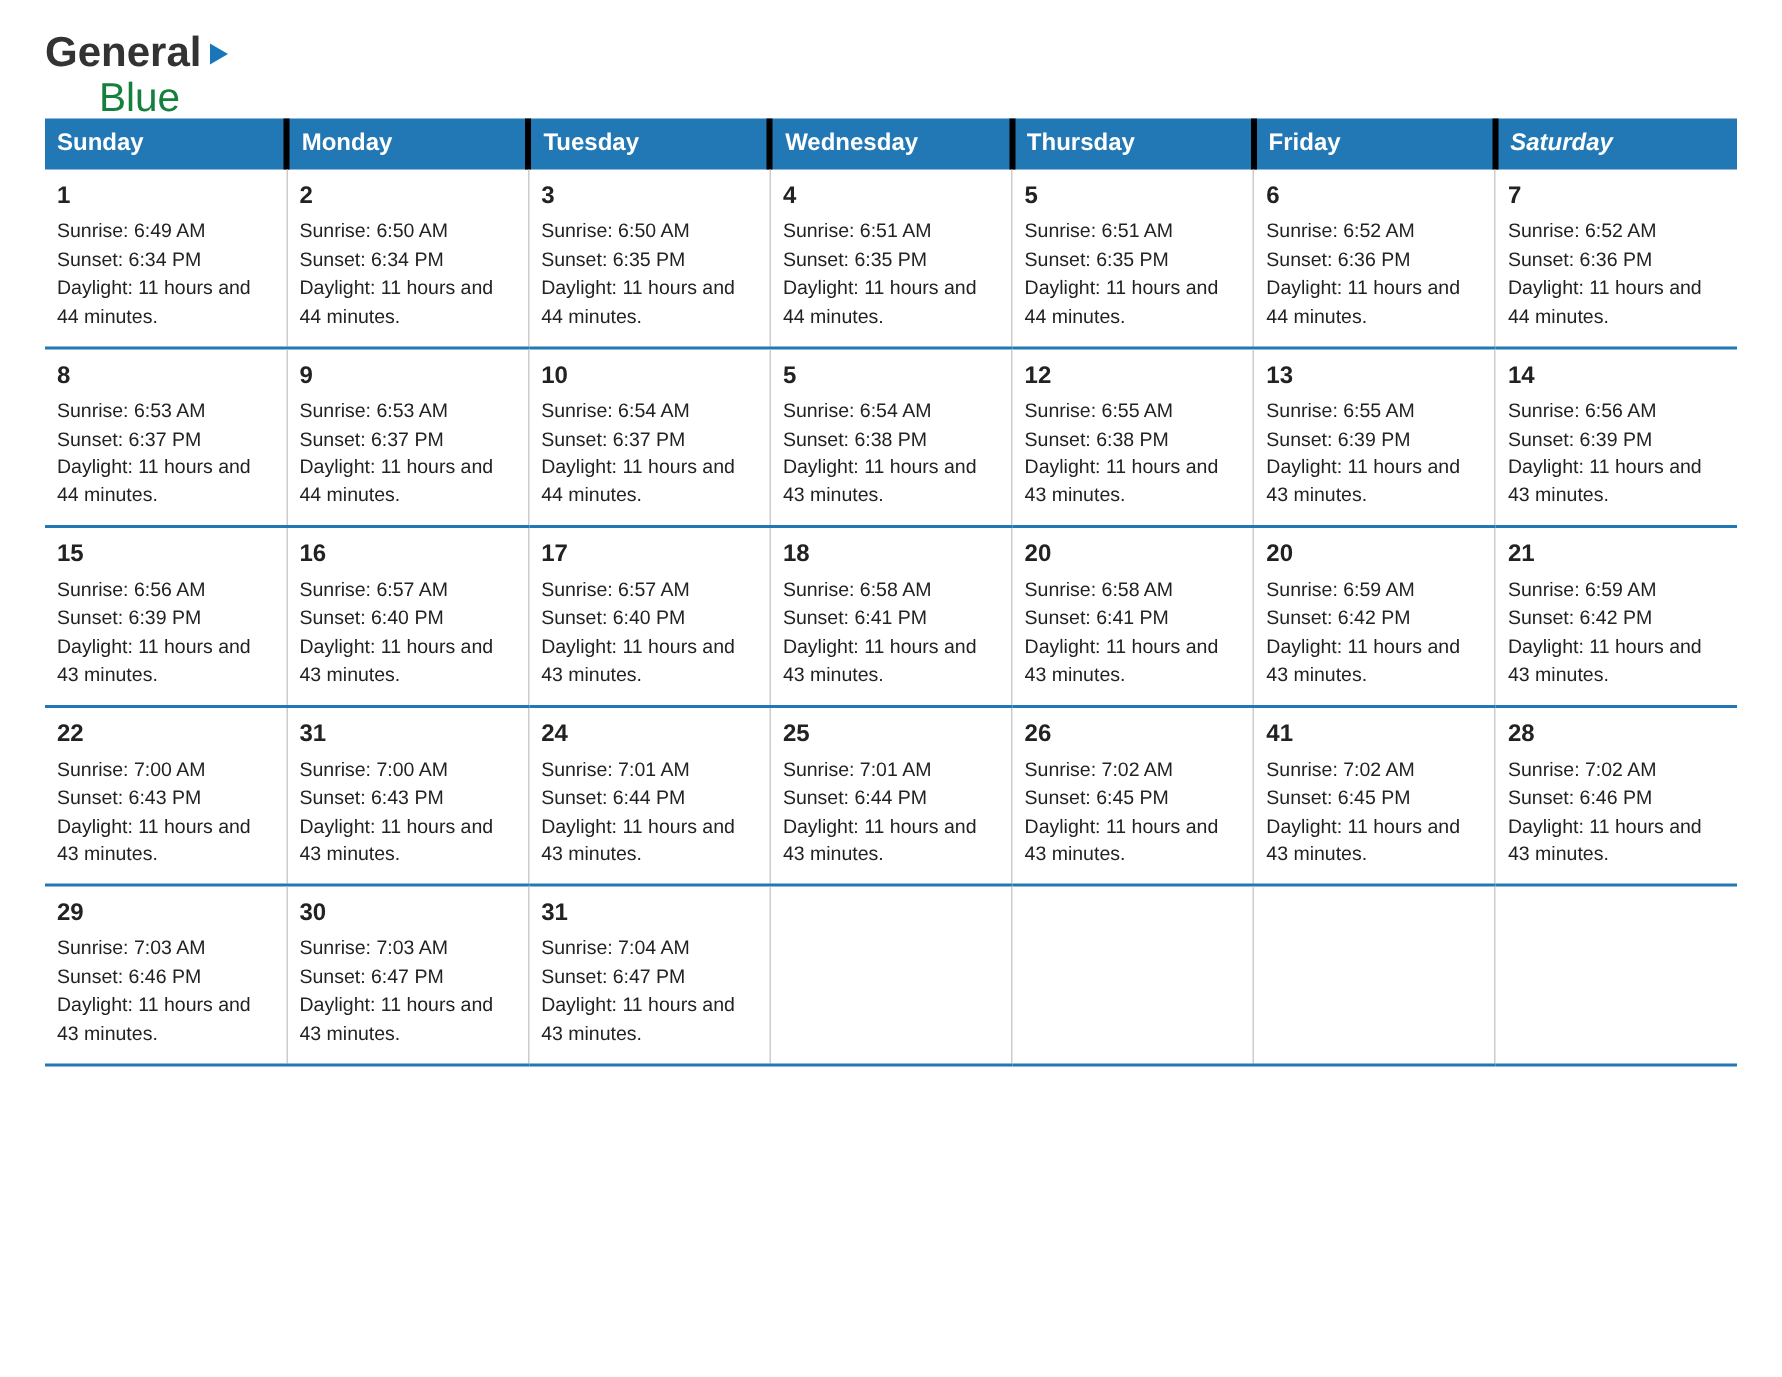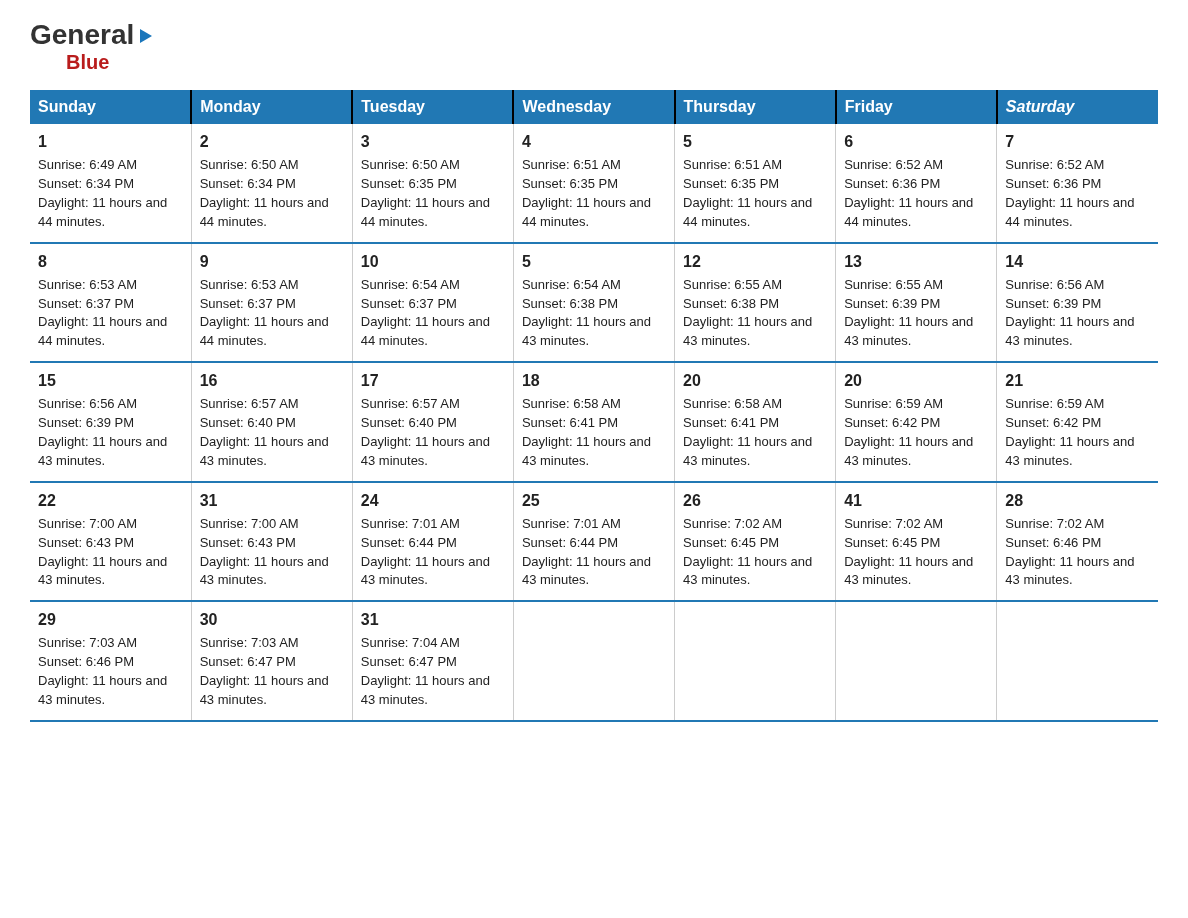--- a/index.html
+++ b/index.html
@@ -8,41 +8,40 @@
       background: #fff;
       color: #222;
       width: 1188px;
       min-height: 918px;
       padding: 20px 30px;
     }
     .header {
       display: flex;
       justify-content: space-between;
       align-items: flex-end;
-      margin-bottom: 18px;
     }
     .logo {
       display: flex;
       flex-direction: column;
       align-items: flex-start;
     }
     .logo-general {
       font-size: 28px;
       font-weight: bold;
       color: #333;
       letter-spacing: 0;
       line-height: 1.1;
     }
     .logo-general span {
       color: #1a76bb;
     }
     .logo-blue {
-      font-size: 20px;
-      font-weight: bold;
-      color: #b91c1c;
+      font-size: 27px;
+      font-weight: normal;
+      color: #15803d;
       margin-left: 36px;
       line-height: 1;
     }
     .title-block {
       text-align: right;
     }
     .month-title {
       font-size: 48px;
       font-weight: bold;
       color: #222;
@@ -58,21 +57,21 @@
       border-collapse: collapse;
       table-layout: fixed;
     }
     thead tr th {
       background-color: #2178b4;
       color: #fff;
       font-size: 16px;
       font-weight: bold;
       padding: 8px 8px;
       text-align: left;
-      border-right: 2px solid #000000;
+      border-right: 4px solid #000000;
     }
     thead tr th:last-child {
       border-right: none;
       font-style: italic;
     }
     tbody tr td {
       vertical-align: top;
       padding: 6px 8px 10px 8px;
       border-right: 1px solid #ccc;
       border-bottom: 2px solid #2178b4;

